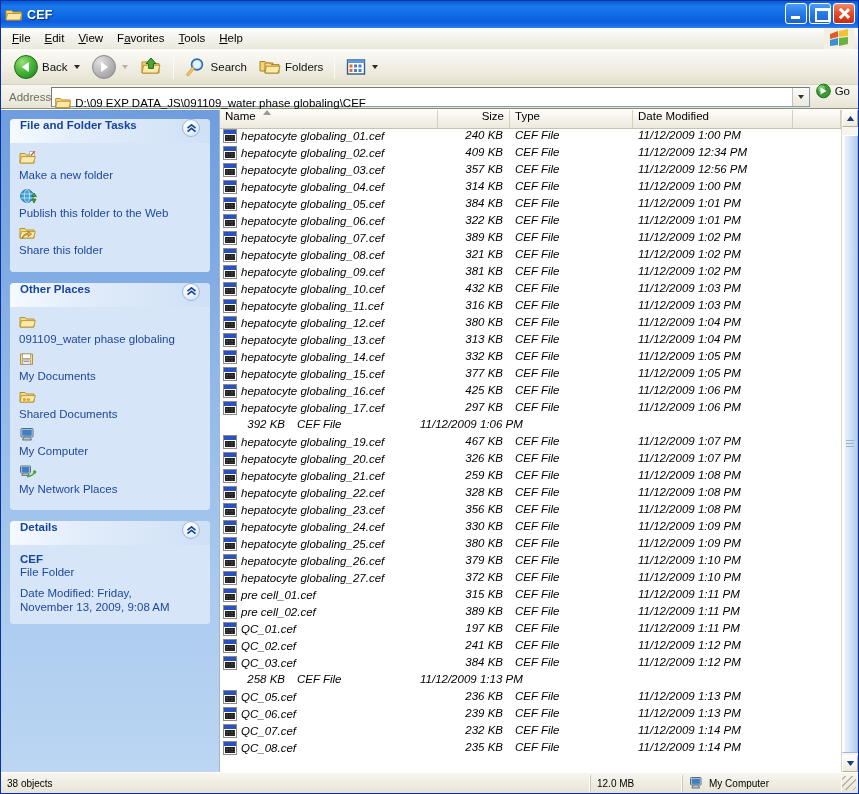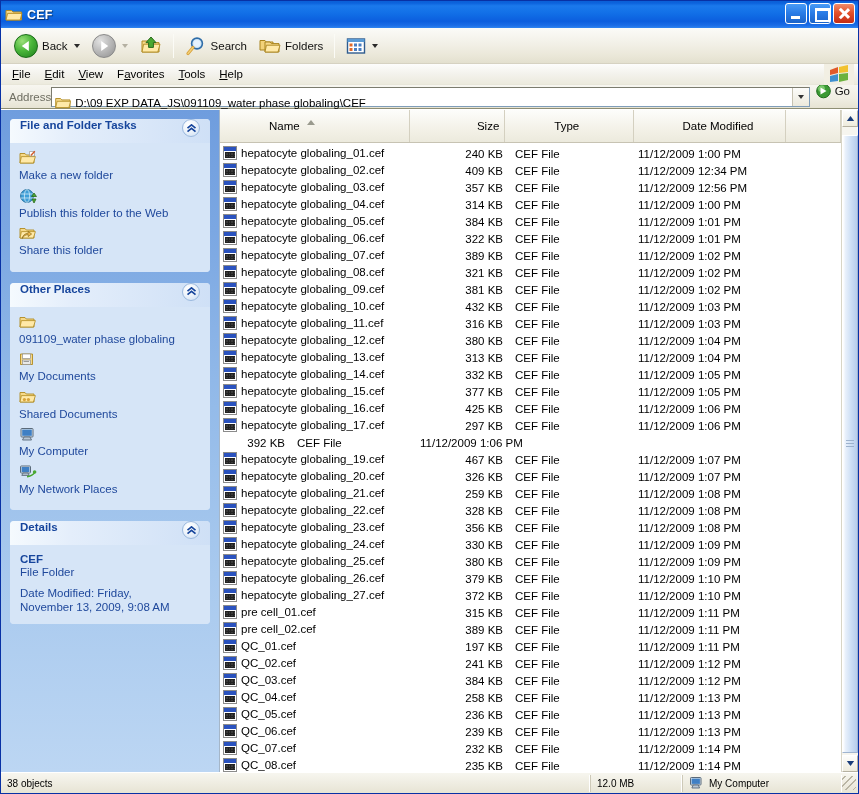--- a/index.html
+++ b/index.html
@@ -300,51 +300,51 @@
   }
   #colheads {
     flex: 0 0 19px;
     display: flex;
     background: linear-gradient(to bottom,#fdfdfb 0%,#f4f2e9 55%,#eceadd 100%);
     border-bottom: 1px solid #c7c3b3;
     font-size: 11.5px;
   }
   .colh {
     display: flex; align-items: flex-start;
-    padding: 10px 5px;
+    padding: 0 5px;
     border-right: 1px solid #d4d0c0;
     color: #000;
     cursor: default;
     position: relative;
     overflow: hidden;
     white-space: nowrap;
-    margin-left: 44px;
   }
   .colh.right { justify-content: flex-end; }
   .sort-tri {
     width: 0; height: 0;
     border-left: 4.5px solid transparent;
     border-right: 4.5px solid transparent;
     border-bottom: 5px solid #9a9a8e;
     margin-left: 7px;
   }
   #rows {
     flex: 1;
     overflow: hidden;
     position: relative;
     background: #ffffff;
   }
   .row {
     display: flex;
     height: 17px;
-    align-items: flex-end;
+    align-items: flex-start;
     font-size: 11.5px;
     color: #000;
     cursor: default;
     white-space: nowrap;
+    font-style: italic;
   }
   .c-name { width: 218px; display: flex; align-items: center; padding-left: 3px; overflow: hidden; }
   .c-size { width: 72px; text-align: right; padding-right: 7px; }
   .c-type { width: 123px; padding-left: 5px; }
   .c-date { width: 160px; padding-left: 5px; }
   .fileicon {
     width: 14px; height: 14px;
     margin-right: 4px;
     flex: 0 0 14px;
     position: relative;
@@ -443,20 +443,40 @@
       <svg width="18" height="16" viewBox="0 0 18 16">
         <path d="M1 3.5 L6.5 3.5 L8 5 L16.5 5 L16.5 13 L1 13 Z" fill="#f6d98a" stroke="#b58c21" stroke-width="1"></path>
         <path d="M2.6 6.4 L17 6.4 L15.1 13 L1 13 Z" fill="#ffe9a8" stroke="#b58c21" stroke-width="0.9"></path>
       </svg>
     </div>
     <span id="title-text">CEF</span>
     <div id="winbtns">
       <div class="wbtn min"></div>
       <div class="wbtn max"></div>
       <div class="wbtn close"></div>
+    </div>
+  </div>
+
+  <div id="menubar">
+    <div class="menu-item"><u>F</u>ile</div>
+    <div class="menu-item"><u>E</u>dit</div>
+    <div class="menu-item"><u>V</u>iew</div>
+    <div class="menu-item">F<u>a</u>vorites</div>
+    <div class="menu-item"><u>T</u>ools</div>
+    <div class="menu-item"><u>H</u>elp</div>
+    <div id="menu-logo">
+      <svg width="30" height="21" viewBox="0 0 30 21">
+        <rect x="0" y="0" width="30" height="21" fill="#f2efe3"></rect>
+        <g transform="translate(6,3)">
+          <path d="M0 3 L8 0 L8 6 L0 8 Z" fill="#e05a2b"></path>
+          <path d="M9 0 L18 -2 L18 5 L9 6 Z" fill="#f2c230"></path>
+          <path d="M0 9 L8 7 L8 14 L0 15 Z" fill="#3f8fd0"></path>
+          <path d="M9 7 L18 6 L18 13 L9 15 Z" fill="#6cb23f"></path>
+        </g>
+      </svg>
     </div>
   </div>
 
   <div id="toolbar">
     <div class="tb-btn">
       <div class="circ green">
           <span class="chev"></span>
         </div>
       <span class="tb-label">Back</span>
       <span class="arrow-dn"></span>
@@ -505,40 +525,20 @@
           <rect x="8" y="6.5" width="3" height="3"></rect>
           <rect x="8" y="11" width="3" height="3"></rect>
           <rect x="12.5" y="6.5" width="3" height="3"></rect>
           <rect x="12.5" y="11" width="3" height="3"></rect>
         </g>
       </svg>
       <span class="arrow-dn"></span>
     </div>
   </div>
 
-  <div id="menubar">
-    <div class="menu-item"><u>F</u>ile</div>
-    <div class="menu-item"><u>E</u>dit</div>
-    <div class="menu-item"><u>V</u>iew</div>
-    <div class="menu-item">F<u>a</u>vorites</div>
-    <div class="menu-item"><u>T</u>ools</div>
-    <div class="menu-item"><u>H</u>elp</div>
-    <div id="menu-logo">
-      <svg width="30" height="21" viewBox="0 0 30 21">
-        <rect x="0" y="0" width="30" height="21" fill="#f2efe3"></rect>
-        <g transform="translate(6,3)">
-          <path d="M0 3 L8 0 L8 6 L0 8 Z" fill="#e05a2b"></path>
-          <path d="M9 0 L18 -2 L18 5 L9 6 Z" fill="#f2c230"></path>
-          <path d="M0 9 L8 7 L8 14 L0 15 Z" fill="#3f8fd0"></path>
-          <path d="M9 7 L18 6 L18 13 L9 15 Z" fill="#6cb23f"></path>
-        </g>
-      </svg>
-    </div>
-  </div>
-
   <div id="addressbar">
     <span id="addr-label">Address</span>
     <div id="addr-field">
       <svg width="16" height="14" viewBox="0 0 16 14">
         <path d="M0.7 2.5 L5.5 2.5 L6.8 3.9 L15 3.9 L15 11.6 L0.7 11.6 Z" fill="#f6d98a" stroke="#b08a20" stroke-width="0.9"></path>
         <path d="M2.1 5.3 L15.6 5.3 L13.9 11.6 L0.7 11.6 Z" fill="#ffe9a8" stroke="#b08a20" stroke-width="0.8"></path>
       </svg>
       <span id="addr-text">D:\09 EXP DATA_JS\091109_water phase globaling\CEF</span>
       <div id="addr-drop">
         <span style="width:0;height:0;border-left:3.5px solid transparent;border-right:3.5px solid transparent;border-top:4px solid #333;"></span>
@@ -989,24 +989,20 @@
           <div class="row">
             <div class="c-name">
               <span class="fileicon"></span>
               <span>QC_03.cef</span>
             </div>
             <div class="c-size">384 KB</div>
             <div class="c-type">CEF File</div>
             <div class="c-date">11/12/2009 1:12 PM</div>
           </div>
           <div class="row">
-            <div class="c-name">
-              <span class="fileicon"></span>
-              <span>QC_04.cef</span>
-            </div>
             <div class="c-size">258 KB</div>
             <div class="c-type">CEF File</div>
             <div class="c-date">11/12/2009 1:13 PM</div>
           </div>
           <div class="row">
             <div class="c-name">
               <span class="fileicon"></span>
               <span>QC_05.cef</span>
             </div>
             <div class="c-size">236 KB</div>

